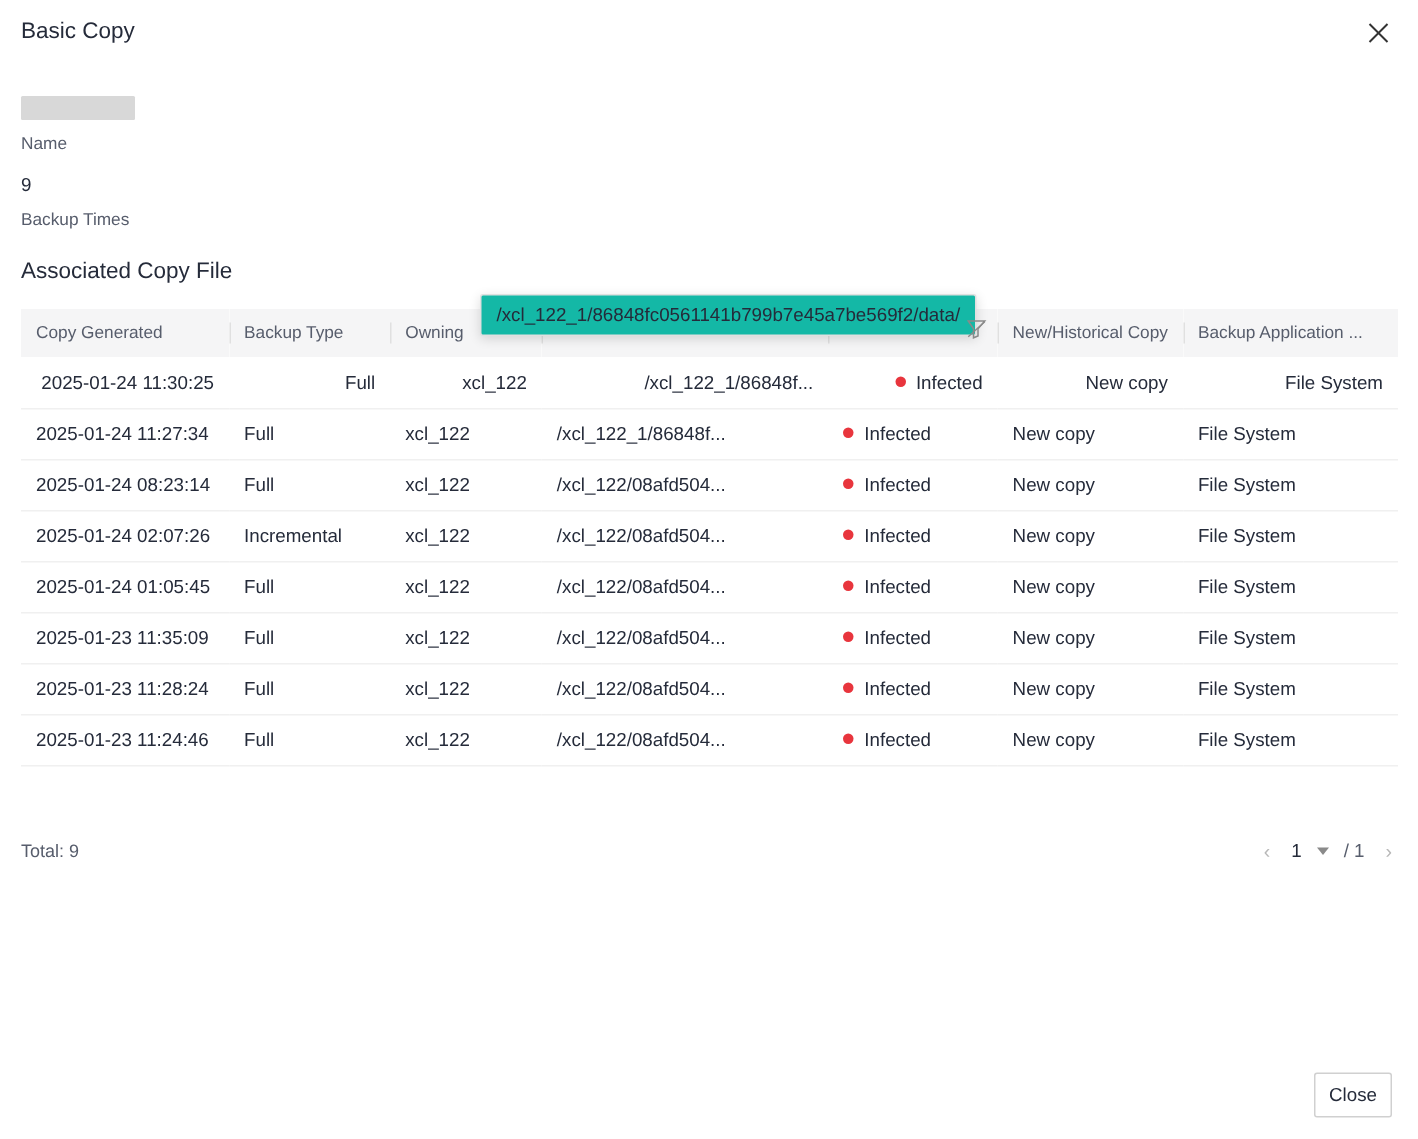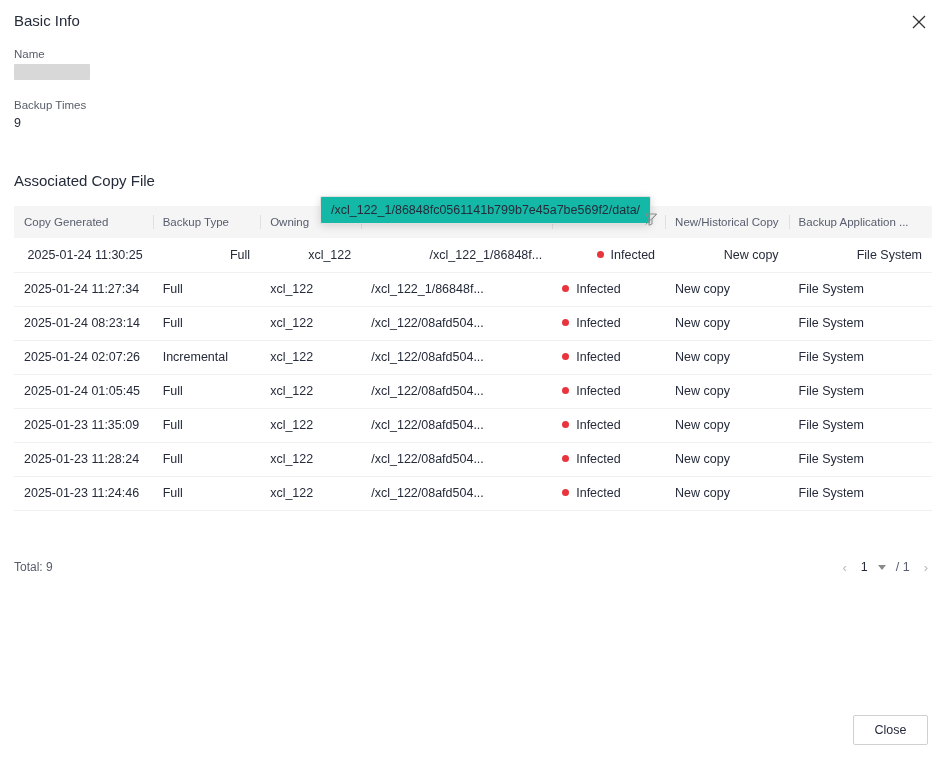--- a/index.html
+++ b/index.html
@@ -35,20 +35,21 @@
     font-weight: 400;
   }
   #basic-info-title { top: 12px; }
   #assoc-title { top: 172px; }
 
   .field-label {
     position: absolute;
     left: 14px;
     font-size: 11.5px;
     color: #575d6c;
+    margin-top: 42px;
   }
   .field-value {
     position: absolute;
     left: 14px;
     font-size: 12.5px;
     color: #252b3a;
   }
   #name-label { top: 48px; }
   #name-value {
     top: 64px;
@@ -185,21 +186,21 @@
     border-right: 4px solid transparent;
     border-top: 5px solid #8a8a8a;
     display: inline-block;
   }
   .pager .total-pages { color: #575d6c; }
 
   .btn-close {
     position: absolute;
     right: 17px;
     bottom: 14px;
-    width: 75px;
+    width: 52px;
     height: 30px;
     border: 1px solid #d0d0d0;
     background: #fff;
     border-radius: 2px;
     font-size: 12.5px;
     color: #252b3a;
     cursor: pointer;
     font-family: "Liberation Sans", sans-serif;
   }
 </style>
@@ -208,21 +209,21 @@
 
 <div class="panel">
 
   <div class="close-x">
     <svg width="16" height="16" viewBox="0 0 16 16" aria-hidden="true">
       <line x1="2" y1="2" x2="14" y2="14" stroke="#333" stroke-width="1.3"></line>
       <line x1="14" y1="2" x2="2" y2="14" stroke="#333" stroke-width="1.3"></line>
     </svg>
   </div>
 
-  <div class="section-title" id="basic-info-title">Basic Info</div>
+  <div class="section-title" id="basic-info-title">Basic Copy</div>
 
   <div class="field-label" id="name-label">Name</div>
   <div class="field-value" id="name-value"></div>
 
   <div class="field-label" id="backup-times-label">Backup Times</div>
   <div class="field-value" id="backup-times-value">9</div>
 
   <div class="section-title" id="assoc-title">Associated Copy File</div>
 
   <div class="table-wrap">

